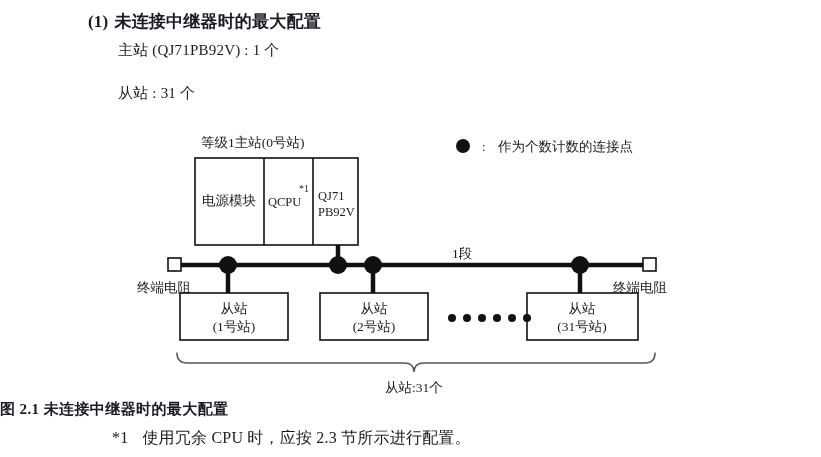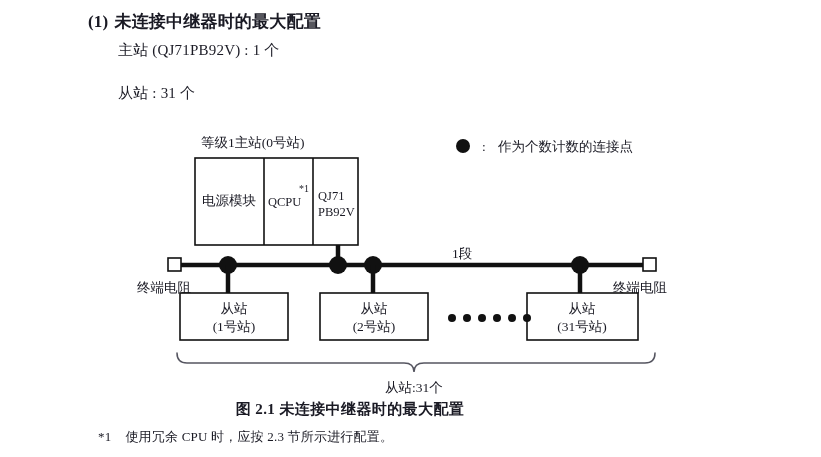--- a/index.html
+++ b/index.html
@@ -66,30 +66,30 @@
   }
   .svg-txt.small { font-size: 12.5px; }
   .svg-txt.tiny  { font-size: 10px; }
 
   
   .caption {
     position: absolute;
     left: 0;
     top: 400px;
     width: 700px;
-    text-align: center;
+    text-align: left;
     font-size: 15px;
     font-weight: bold;
     letter-spacing: 0.4px;
   }
   .footnote {
     position: absolute;
-    left: 98px;
+    left: 112px;
     top: 428px;
-    font-size: 13px;
+    font-size: 16px;
     white-space: nowrap;
     letter-spacing: 0.2px;
   }
   .footnote .mark { margin-right: 14px; }
 </style>
 </head>
 <body>
 
 <div class="page">
 

